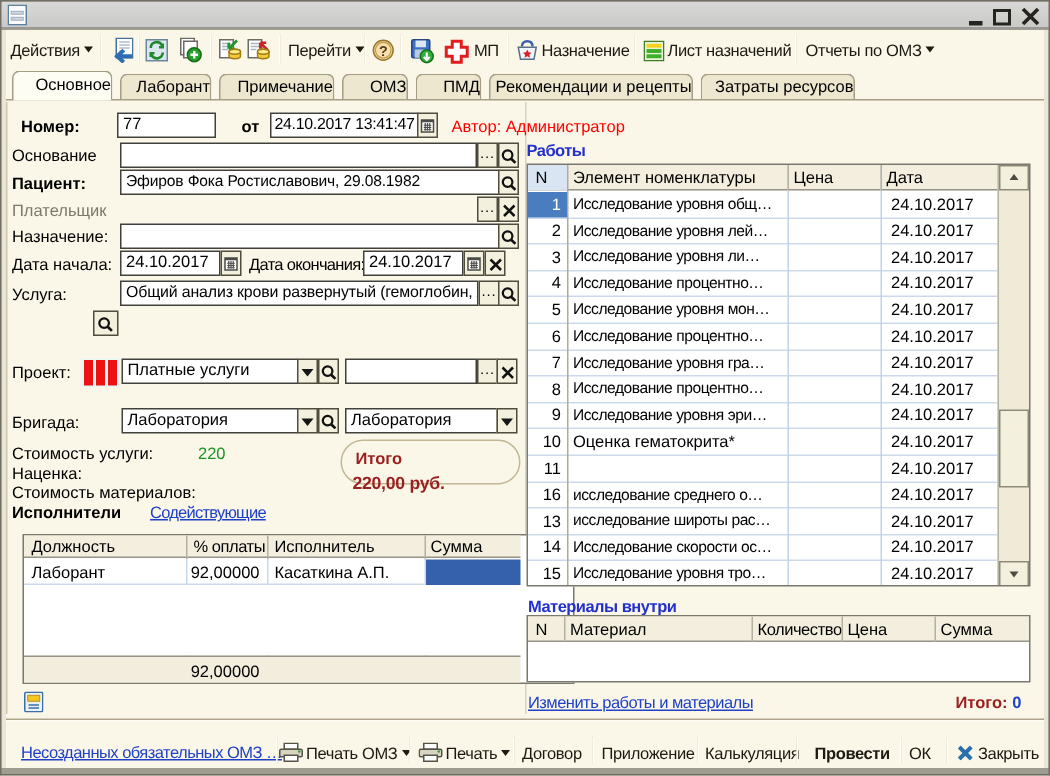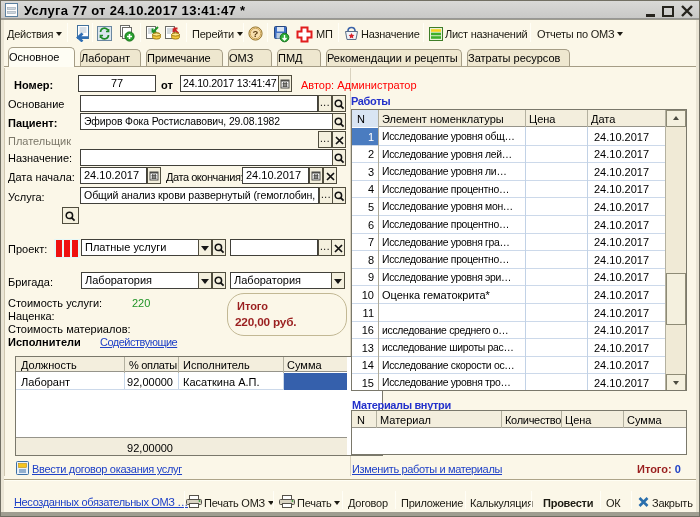--- a/index.html
+++ b/index.html
@@ -12,39 +12,38 @@
 #frame-b{position:absolute;left:0;top:512px;width:700px;height:5px;background:#9f9d90;border-bottom:1px solid #6e6c60}
 .lbl{position:absolute;white-space:nowrap;line-height:12px}
 .b{font-weight:bold}
 .inp{position:absolute;background:#fff;border:1px solid #41403a;white-space:nowrap;overflow:hidden;line-height:15px;padding:0 3px;height:17px}
 .btn{position:absolute;background:#f4f0de;border:1px solid #504d3e;width:14px;height:17px;text-align:center;line-height:14px;overflow:hidden}
 .sep{position:absolute;width:1px;background:#c3bba1;border-right:1px solid #fffef6}
 .tbtxt{position:absolute;white-space:nowrap;color:#1c1a12;line-height:13px;letter-spacing:-0.25px}
 .dar{display:inline-block;width:0;height:0;border-left:3.5px solid transparent;border-right:3.5px solid transparent;border-top:4px solid #1c1a12;vertical-align:2px}
 .link{position:absolute;color:#1f41c7;text-decoration:underline;white-space:nowrap;line-height:12px}
 .bluehead{position:absolute;color:#2331cb;font-weight:bold;white-space:nowrap;line-height:12px;letter-spacing:-0.35px}
-.tab{position:absolute;background:#eee7cf;border:1px solid #a59d86;border-bottom:none;border-radius:5px 5px 0 0;text-align:left;line-height:16px;height:17px;top:49px}
+.tab{position:absolute;background:#eee7cf;border:1px solid #a59d86;border-bottom:none;border-radius:5px 5px 0 0;text-align:right;line-height:16px;height:17px;top:49px}
 .btn .dar{border-left:4px solid transparent;border-right:4px solid transparent;border-top:5px solid #161616;margin-top:6px!important}
 .wrow{position:absolute;left:0;width:313px;height:17.6px;border-bottom:1px solid #ccd9ea}
 .wn{position:absolute;left:0;top:0;width:26px;height:16.6px;text-align:right;padding:2.5px 4px 0 0;line-height:12px}
 .wt{position:absolute;left:30px;top:3px;line-height:12px;white-space:nowrap;font-size:10.4px;letter-spacing:-0.3px}
 .wd{position:absolute;left:242px;top:2.5px;line-height:12px;white-space:nowrap}
 </style></head><body>
 <div id="win">
 
 <div id="titlebar"></div>
 <div id="body"></div>
 <div class="abs" style="left:0;top:0;width:1px;height:517px;background:#716f63;z-index:5"></div>
 <div class="abs" style="left:699px;top:0;width:1px;height:517px;background:#716f63;z-index:5"></div>
 <svg class="abs" style="left:5px;top:3px" width="14" height="14" viewBox="0 0 14 14">
       <rect x="0.5" y="0.5" width="12" height="13" fill="#fdfdfd" stroke="#5b80a0"></rect>
       <rect x="2.5" y="4.5" width="8" height="2" fill="#cdd6de" stroke="#9aa8b4" stroke-width="0.6"></rect>
       <rect x="2.5" y="8.5" width="8" height="2" fill="#cdd6de" stroke="#9aa8b4" stroke-width="0.6"></rect>
     </svg>
-<div id="title-text">Услуга 77 от 24.10.2017 13:41:47 *</div>
 <div class="abs" style="left:646px;top:14px;width:9px;height:2.5px;background:#26241e"></div>
 <div class="abs" style="left:662px;top:6px;width:12px;height:11px;border:2px solid #26241e"></div>
 <svg class="abs" style="left:680px;top:5px" width="14" height="13" viewBox="0 0 14 13">
       <path d="M2 1 L12 11 M12 1 L2 11" stroke="#26241e" stroke-width="2.4"></path>
     </svg>
 
 <div class="tbtxt" style="left:7px;top:28px">Действия <span class="dar"></span></div>
 <div class="sep" style="left:67px;top:23px;height:19px"></div>
 <svg class="abs" style="left:72px;top:25px" width="17" height="17" viewBox="0 0 17 17">
       <rect x="5.5" y="0.5" width="11" height="13" fill="#fff" stroke="#41719c"></rect>
@@ -123,21 +122,21 @@
 <div class="tab" style="left:146px;width:77px">Примечание</div>
 <div class="tab" style="left:228px;width:44px">ОМЗ</div>
 <div class="tab" style="left:277px;width:44px">ПМД</div>
 <div class="tab" style="left:467px;width:103px">Затраты ресурсов</div>
 <div class="tab" style="left:326px;width:136px">Рекомендации и рецепты</div>
 <div class="tab" style="left:8px;width:67px;top:47px;height:20px;background:#fefdf4;line-height:18px;z-index:2">Основное</div>
 
 <div class="abs" style="left:4px;top:68px;width:1px;height:408px;background:#cfc7b0"></div>
 <div class="abs" style="left:350px;top:68px;width:1px;height:408px;background:#d9d2be"></div>
 <div class="lbl b" style="left:14px;top:79px">Номер:</div>
-<div class="inp" style="left:78px;top:75px;width:78px;text-align:center">77</div>
+<div class="inp" style="left:78px;top:75px;width:66px;text-align:left">77</div>
 <div class="lbl b" style="left:161px;top:79px">от</div>
 <div class="inp" style="left:180px;top:75px;width:99px;font-size:10.6px;padding:0 2px;letter-spacing:-0.2px">24.10.2017 13:41:47</div>
 <div class="btn" style="left:278px;top:75px"><svg width="10" height="10" viewBox="0 0 10 10" style="margin-top:3px">
         <rect x="0.5" y="0.5" width="9" height="9" fill="#4b4b46"></rect>
         <rect x="1.5" y="2.5" width="7" height="6" fill="#fff"></rect>
         <path d="M2.5 4.5h5M2.5 6h5M2.5 7.5h5" stroke="#4b4b46" stroke-width="0.8"></path>
         <path d="M3.5 3v5M5 3v5M6.5 3v5" stroke="#4b4b46" stroke-width="0.8"></path>
       </svg></div>
 <div class="lbl" style="left:301px;top:79px;color:#f00">Автор: Администратор</div>
 <div class="lbl" style="left:8px;top:98px">Основание</div>
@@ -217,21 +216,21 @@
 <div class="btn" style="left:212px;top:272px"><svg width="11" height="11" viewBox="0 0 11 11" style="margin-top:2.5px">
         <circle cx="4.4" cy="4.4" r="3.2" fill="none" stroke="#111" stroke-width="1.5"></circle>
         <path d="M6.8 6.8 L9.6 9.6" stroke="#111" stroke-width="1.8"></path>
       </svg></div>
 <div class="inp" style="left:230px;top:272px;width:102px">Лаборатория</div>
 <div class="btn" style="left:331px;top:272px"><span class="dar" style="margin-top:6px"></span></div>
 <div class="lbl" style="left:8px;top:297px">Стоимость услуги:</div>
 <div class="lbl" style="left:132px;top:297px;color:#1e9325">220</div>
 <div class="lbl" style="left:8px;top:310px">Наценка:</div>
 <div class="lbl" style="left:8px;top:323px">Стоимость материалов:</div>
-<div class="abs" style="left:227px;top:293px;width:120px;height:43px;border:1px solid #c2b894;border-radius:17px">
+<div class="abs" style="left:227px;top:293px;width:120px;height:30px;border:1px solid #c2b894;border-radius:17px">
 <div class="lbl b" style="left:9px;top:6px;color:#9a1f1f">Итого</div>
 <div class="lbl b" style="left:7px;top:22px;color:#9a1f1f;font-size:11.8px;letter-spacing:-0.2px">220,00 руб.</div>
 </div>
 <div class="lbl b" style="left:8px;top:336px">Исполнители</div>
 <div class="link" style="left:100px;top:336px;letter-spacing:-0.5px">Содействующие</div>
 
 <div class="abs" style="left:15px;top:356px;width:368px;height:100px;border:1px solid #7a786b;background:#fff">
  <div class="abs" style="left:0;top:0;width:331px;height:15px;background:#f3eedd;border-bottom:1px solid #96948a">
   <div class="lbl" style="left:5px;top:2px">Должность</div>
   <div class="lbl" style="left:113px;top:2px;letter-spacing:-0.3px">% оплаты</div>
@@ -255,21 +254,20 @@
  </div>
  <div class="abs" style="left:0;top:80px;width:331px;height:18px;background:#f2eddd;border-top:1px solid #96948a">
   <div class="lbl" style="left:108px;top:4px;width:49px;text-align:right">92,00000</div>
  </div>
 </div>
 <svg class="abs" style="left:16px;top:461px" width="13" height="14" viewBox="0 0 13 14">
       <rect x="0.5" y="0.5" width="12" height="13" rx="1" fill="#eaf1f8" stroke="#3a6ea5"></rect>
       <rect x="2.5" y="2.5" width="8" height="4" fill="#f6c51e" stroke="#b88a10" stroke-width="0.6"></rect>
       <path d="M3 9h7M3 11h7" stroke="#3a6ea5" stroke-width="1"></path>
     </svg>
-<div class="link" style="left:32px;top:463px;letter-spacing:-0.3px">Ввести договор оказания услуг</div>
 
 <div class="bluehead" style="left:351px;top:95px">Работы</div>
 <div class="abs" id="wtbl" style="left:351px;top:109px;width:336px;height:282px;border:1px solid #7a786b;background:#fff;overflow:hidden">
  <div class="abs" style="left:0;top:0;width:334px;height:17px;background:#f3eedd;border-bottom:1px solid #96948a">
   <div class="abs" style="left:0;top:0;width:26px;height:17px;background:#d9e5f3"></div>
   <div class="lbl" style="left:5px;top:3px">N</div>
   <div class="lbl" style="left:30px;top:3px">Элемент номенклатуры</div>
   <div class="lbl" style="left:177px;top:3px">Цена</div>
   <div class="lbl" style="left:239px;top:3px">Дата</div>
  </div>

